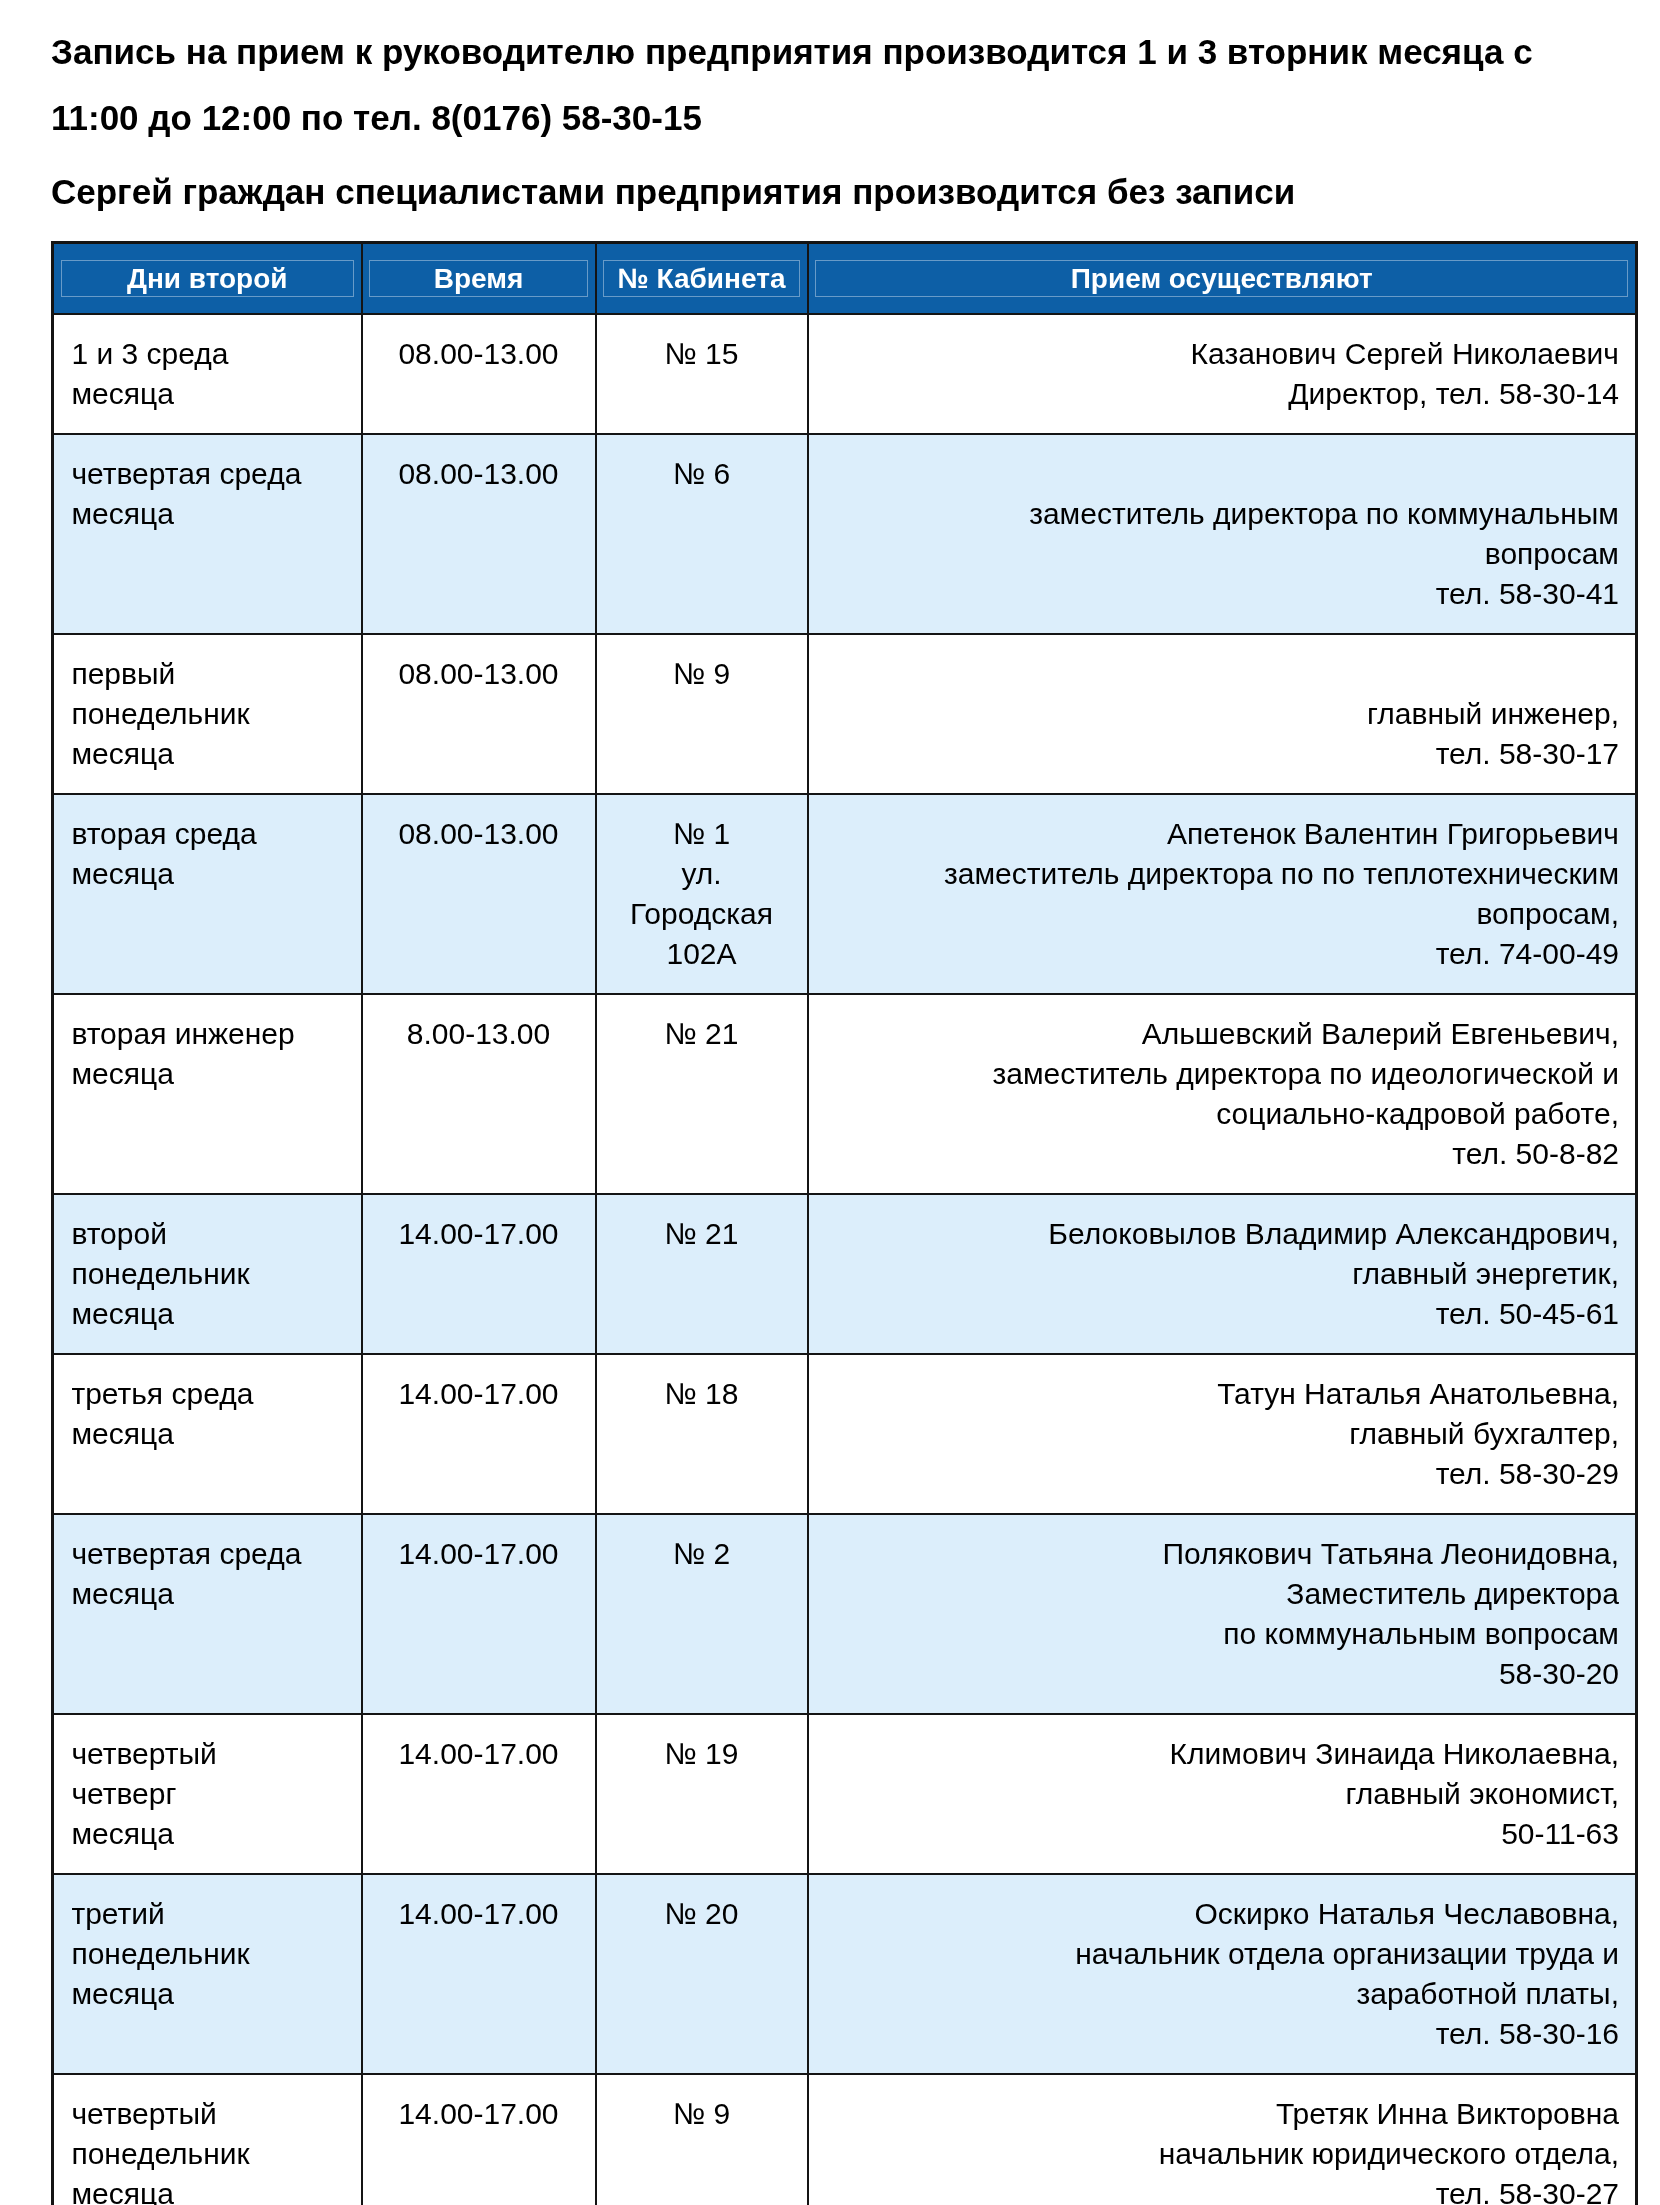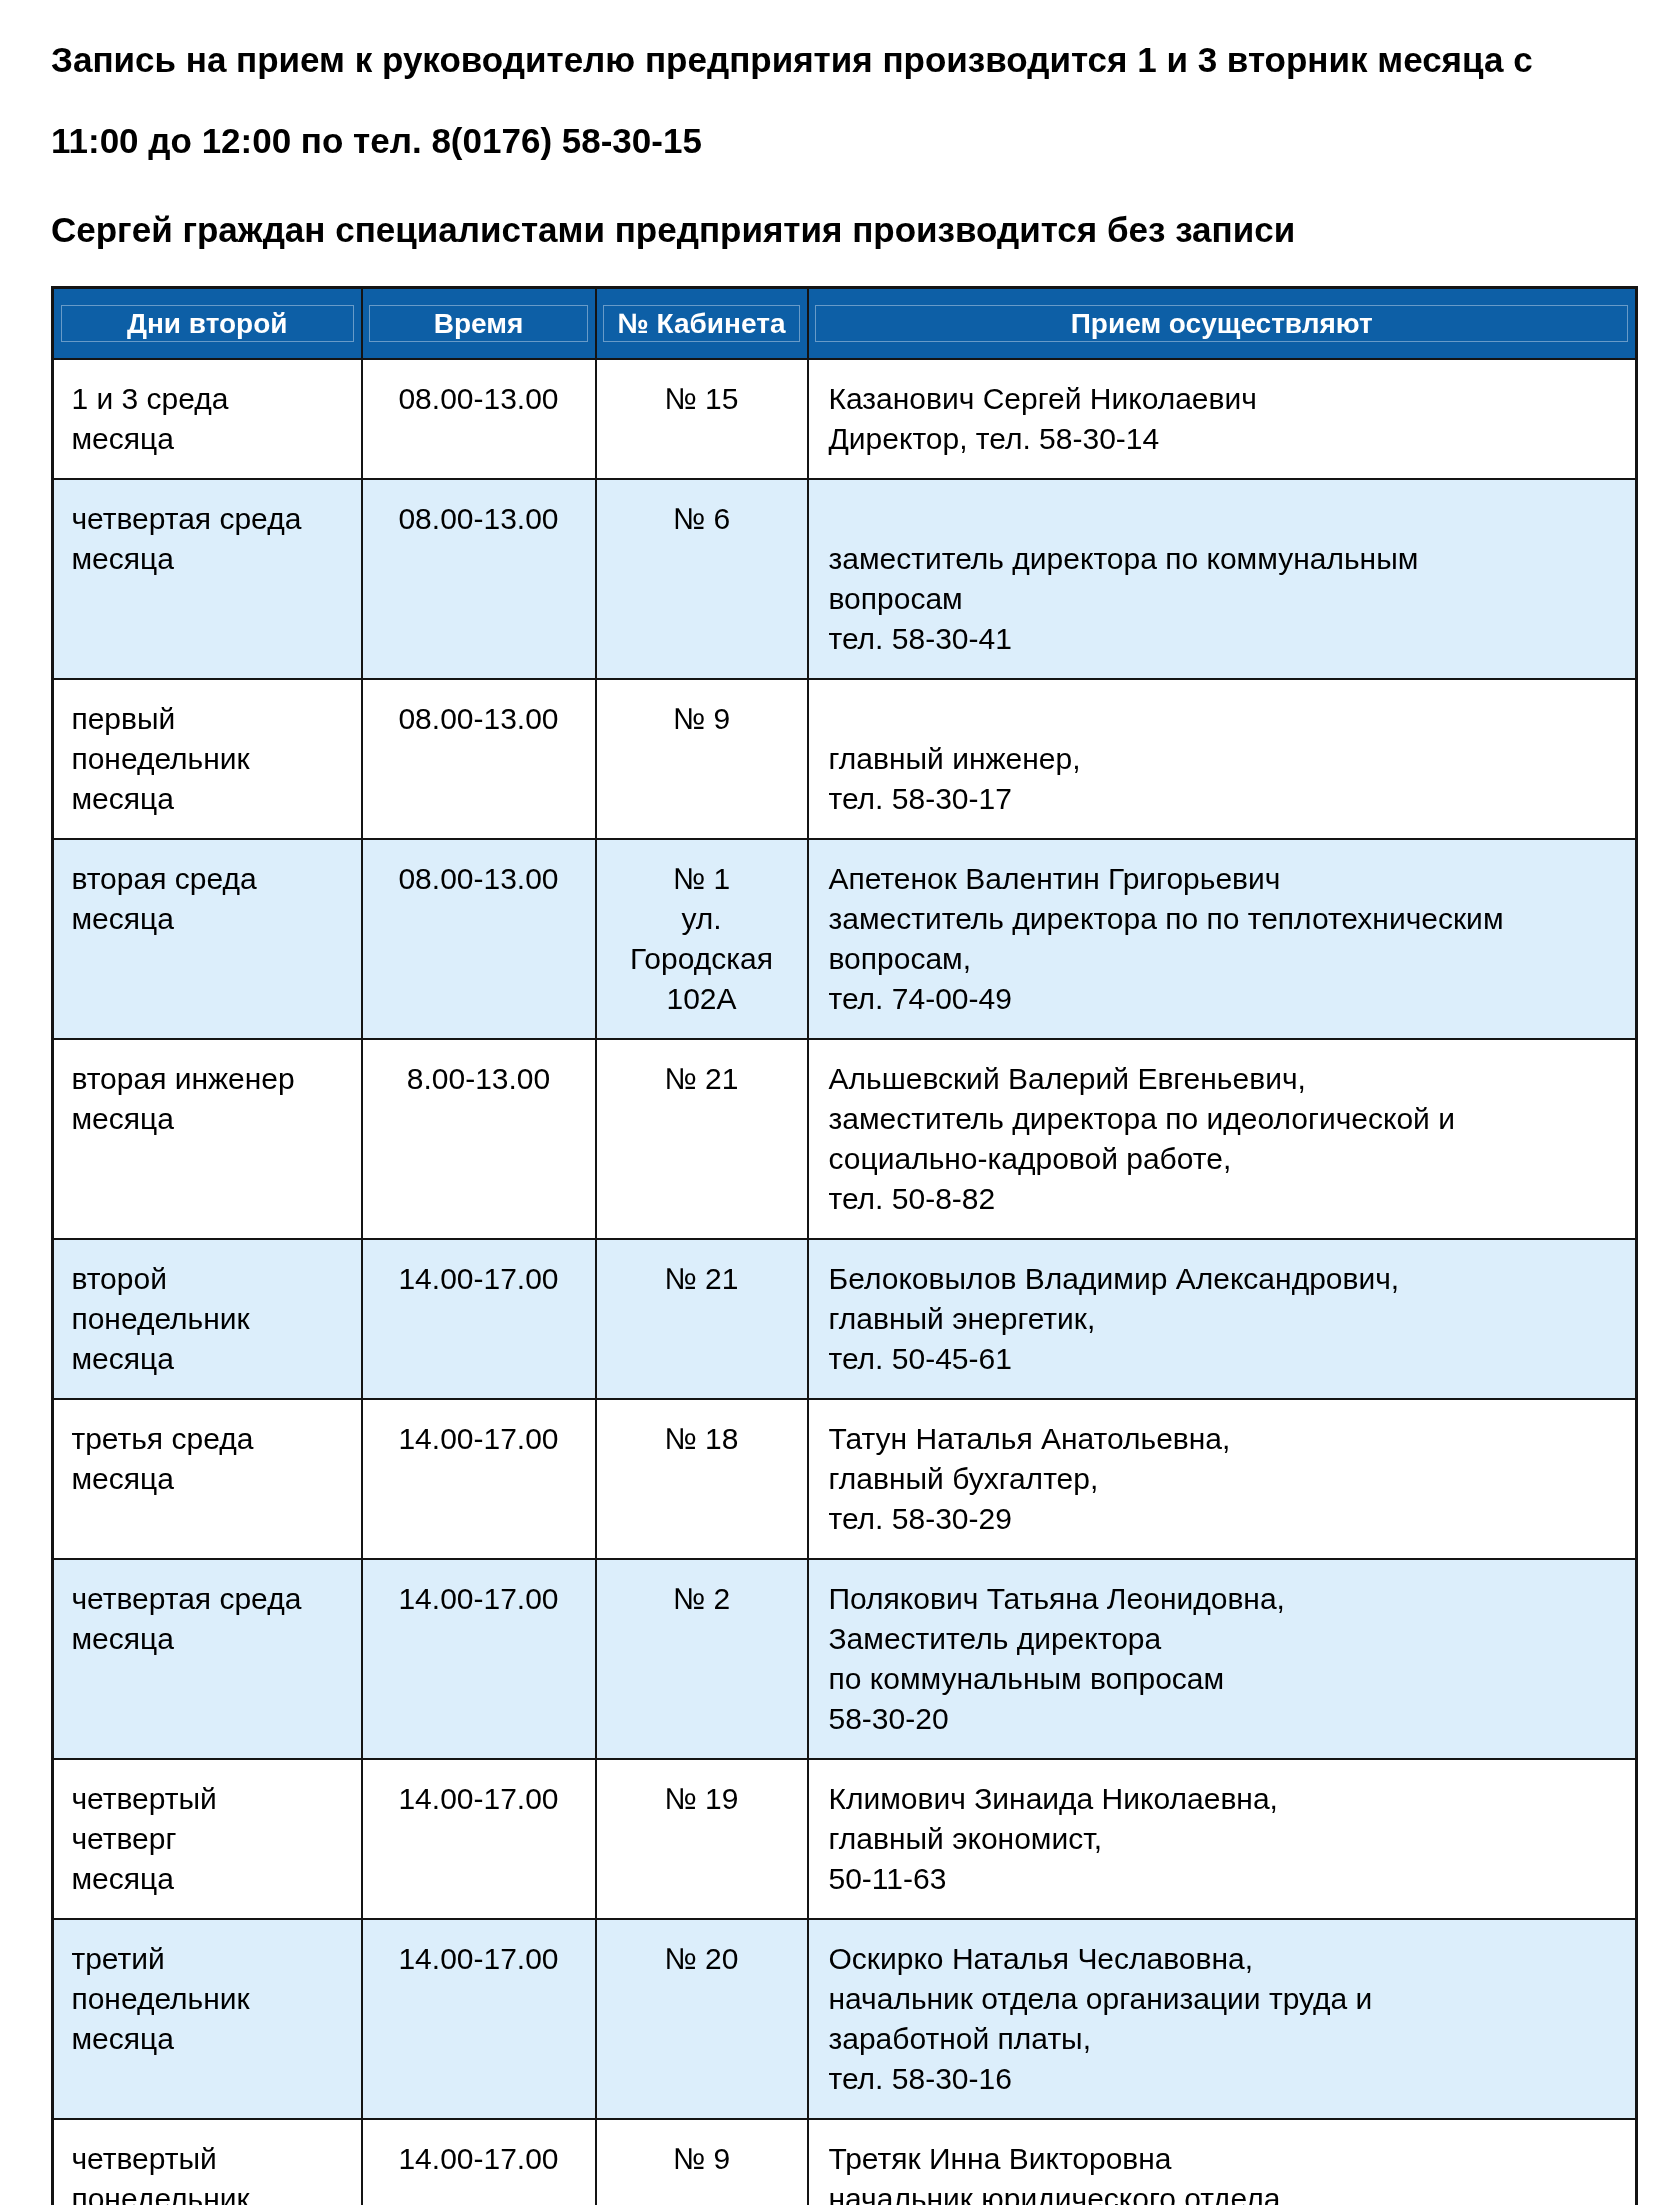--- a/index.html
+++ b/index.html
@@ -15,21 +15,21 @@
     overflow: hidden;
   }
   .page {
     padding: 19px 25.4px 0 51px;
   }
   .intro {
     margin: 0;
     width: 1584px;
     font-size: 35px;
     font-weight: bold;
-    line-height: 81px;
+    line-height: 66px;
     white-space: pre-line;
   }
   .intro.second {
     margin-top: 8px;
   }
   table.schedule {
     margin-top: 16px;
     width: 1584px;
     table-layout: fixed;
     border-collapse: collapse;
@@ -70,21 +70,21 @@
   td.cell-days span {
     padding: 19px 10.7px 19px 17.4px;
     text-align: left;
   }
   td.cell-time span, td.cell-cab span {
     padding: 19px 1px;
     text-align: center;
   }
   td.cell-person span {
     padding: 19px 16px 19px 20px;
-    text-align: left;
+    text-align: right;
   }
   tr.alt td {
     background: var(--alt-bg, #dceefb);
   }
 </style>
 </head>
 <body>
 
 <div class="page">
   <p class="intro">Запись на прием к руководителю предприятия производится 1 и 3 вторник месяца с

